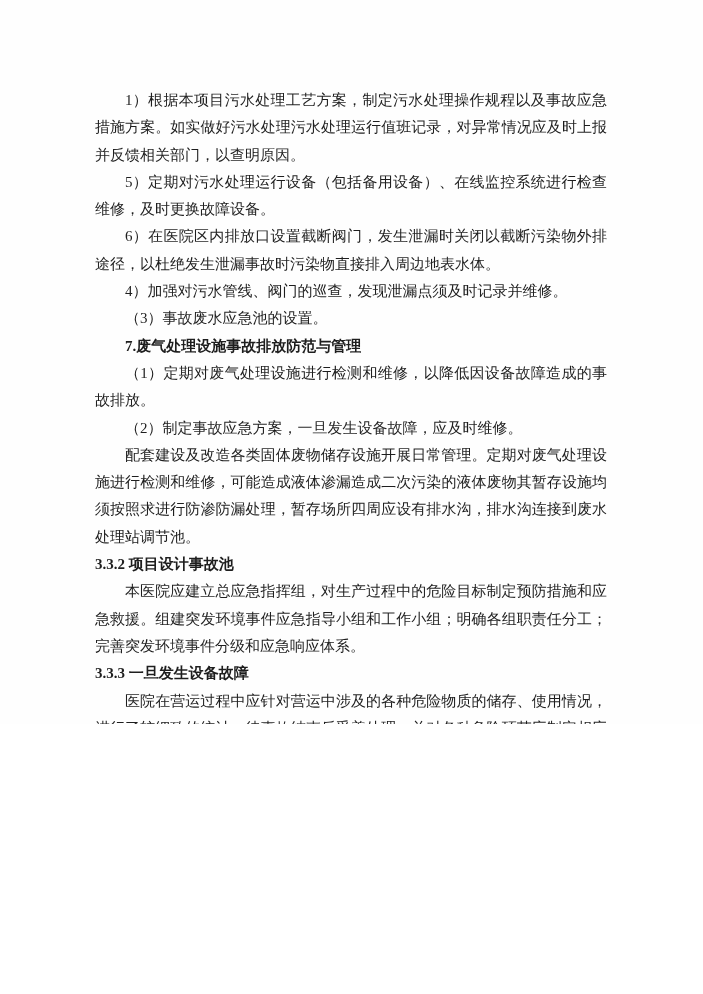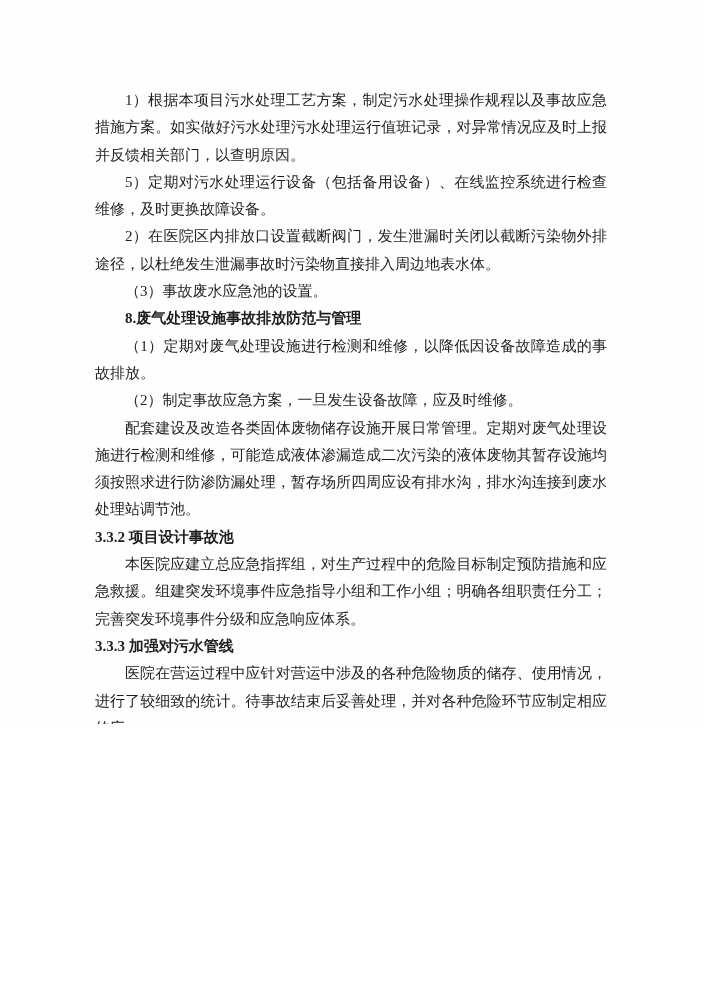--- a/index.html
+++ b/index.html
@@ -53,25 +53,26 @@
     line-height: 16px;
   }
 </style>
 </head>
 <body>
 
 <div class="page">
   <div class="content">
     <p class="body">1）根据本项目污水处理工艺方案，制定污水处理操作规程以及事故应急措施方案。如实做好污水处理污水处理运行值班记录，对异常情况应及时上报并反馈相关部门，以查明原因。</p>
     <p class="body">5）定期对污水处理运行设备（包括备用设备）、在线监控系统进行检查维修，及时更换故障设备。</p>
-    <p class="body">2）在医院区内排放口设置截断阀门，发生泄漏时关闭以截断污染物外排途径，以杜绝发生泄漏事故时污染物直接排入周边地表水体。</p>
+    <p class="body">6）在医院区内排放口设置截断阀门，发生泄漏时关闭以截断污染物外排途径，以杜绝发生泄漏事故时污染物直接排入周边地表水体。</p>
+    <p class="body">4）加强对污水管线、阀门的巡查，发现泄漏点须及时记录并维修。</p>
     <p class="body">（3）事故废水应急池的设置。</p>
-    <p class="heading-indent">8.废气处理设施事故排放防范与管理</p>
+    <p class="heading-indent">7.废气处理设施事故排放防范与管理</p>
     <p class="body">（1）定期对废气处理设施进行检测和维修，以降低因设备故障造成的事故排放。</p>
     <p class="body">（2）制定事故应急方案，一旦发生设备故障，应及时维修。</p>
     <p class="body">配套建设及改造各类固体废物储存设施开展日常管理。定期对废气处理设施进行检测和维修，可能造成液体渗漏造成二次污染的液体废物其暂存设施均须按照求进行防渗防漏处理，暂存场所四周应设有排水沟，排水沟连接到废水处理站调节池。</p>
     <p class="heading-margin">3.3.2 项目设计事故池</p>
     <p class="body">本医院应建立总应急指挥组，对生产过程中的危险目标制定预防措施和应急救援。组建突发环境事件应急指导小组和工作小组；明确各组职责任分工；完善突发环境事件分级和应急响应体系。</p>
-    <p class="heading-margin">3.3.3 加强对污水管线</p>
+    <p class="heading-margin">3.3.3 一旦发生设备故障</p>
     <p class="body">医院在营运过程中应针对营运中涉及的各种危险物质的储存、使用情况，进行了较细致的统计。待事故结束后妥善处理，并对各种危险环节应制定相应的应</p>
   </div>
   <div class="page-number">50</div>
 </div>
 
 </body></html>

